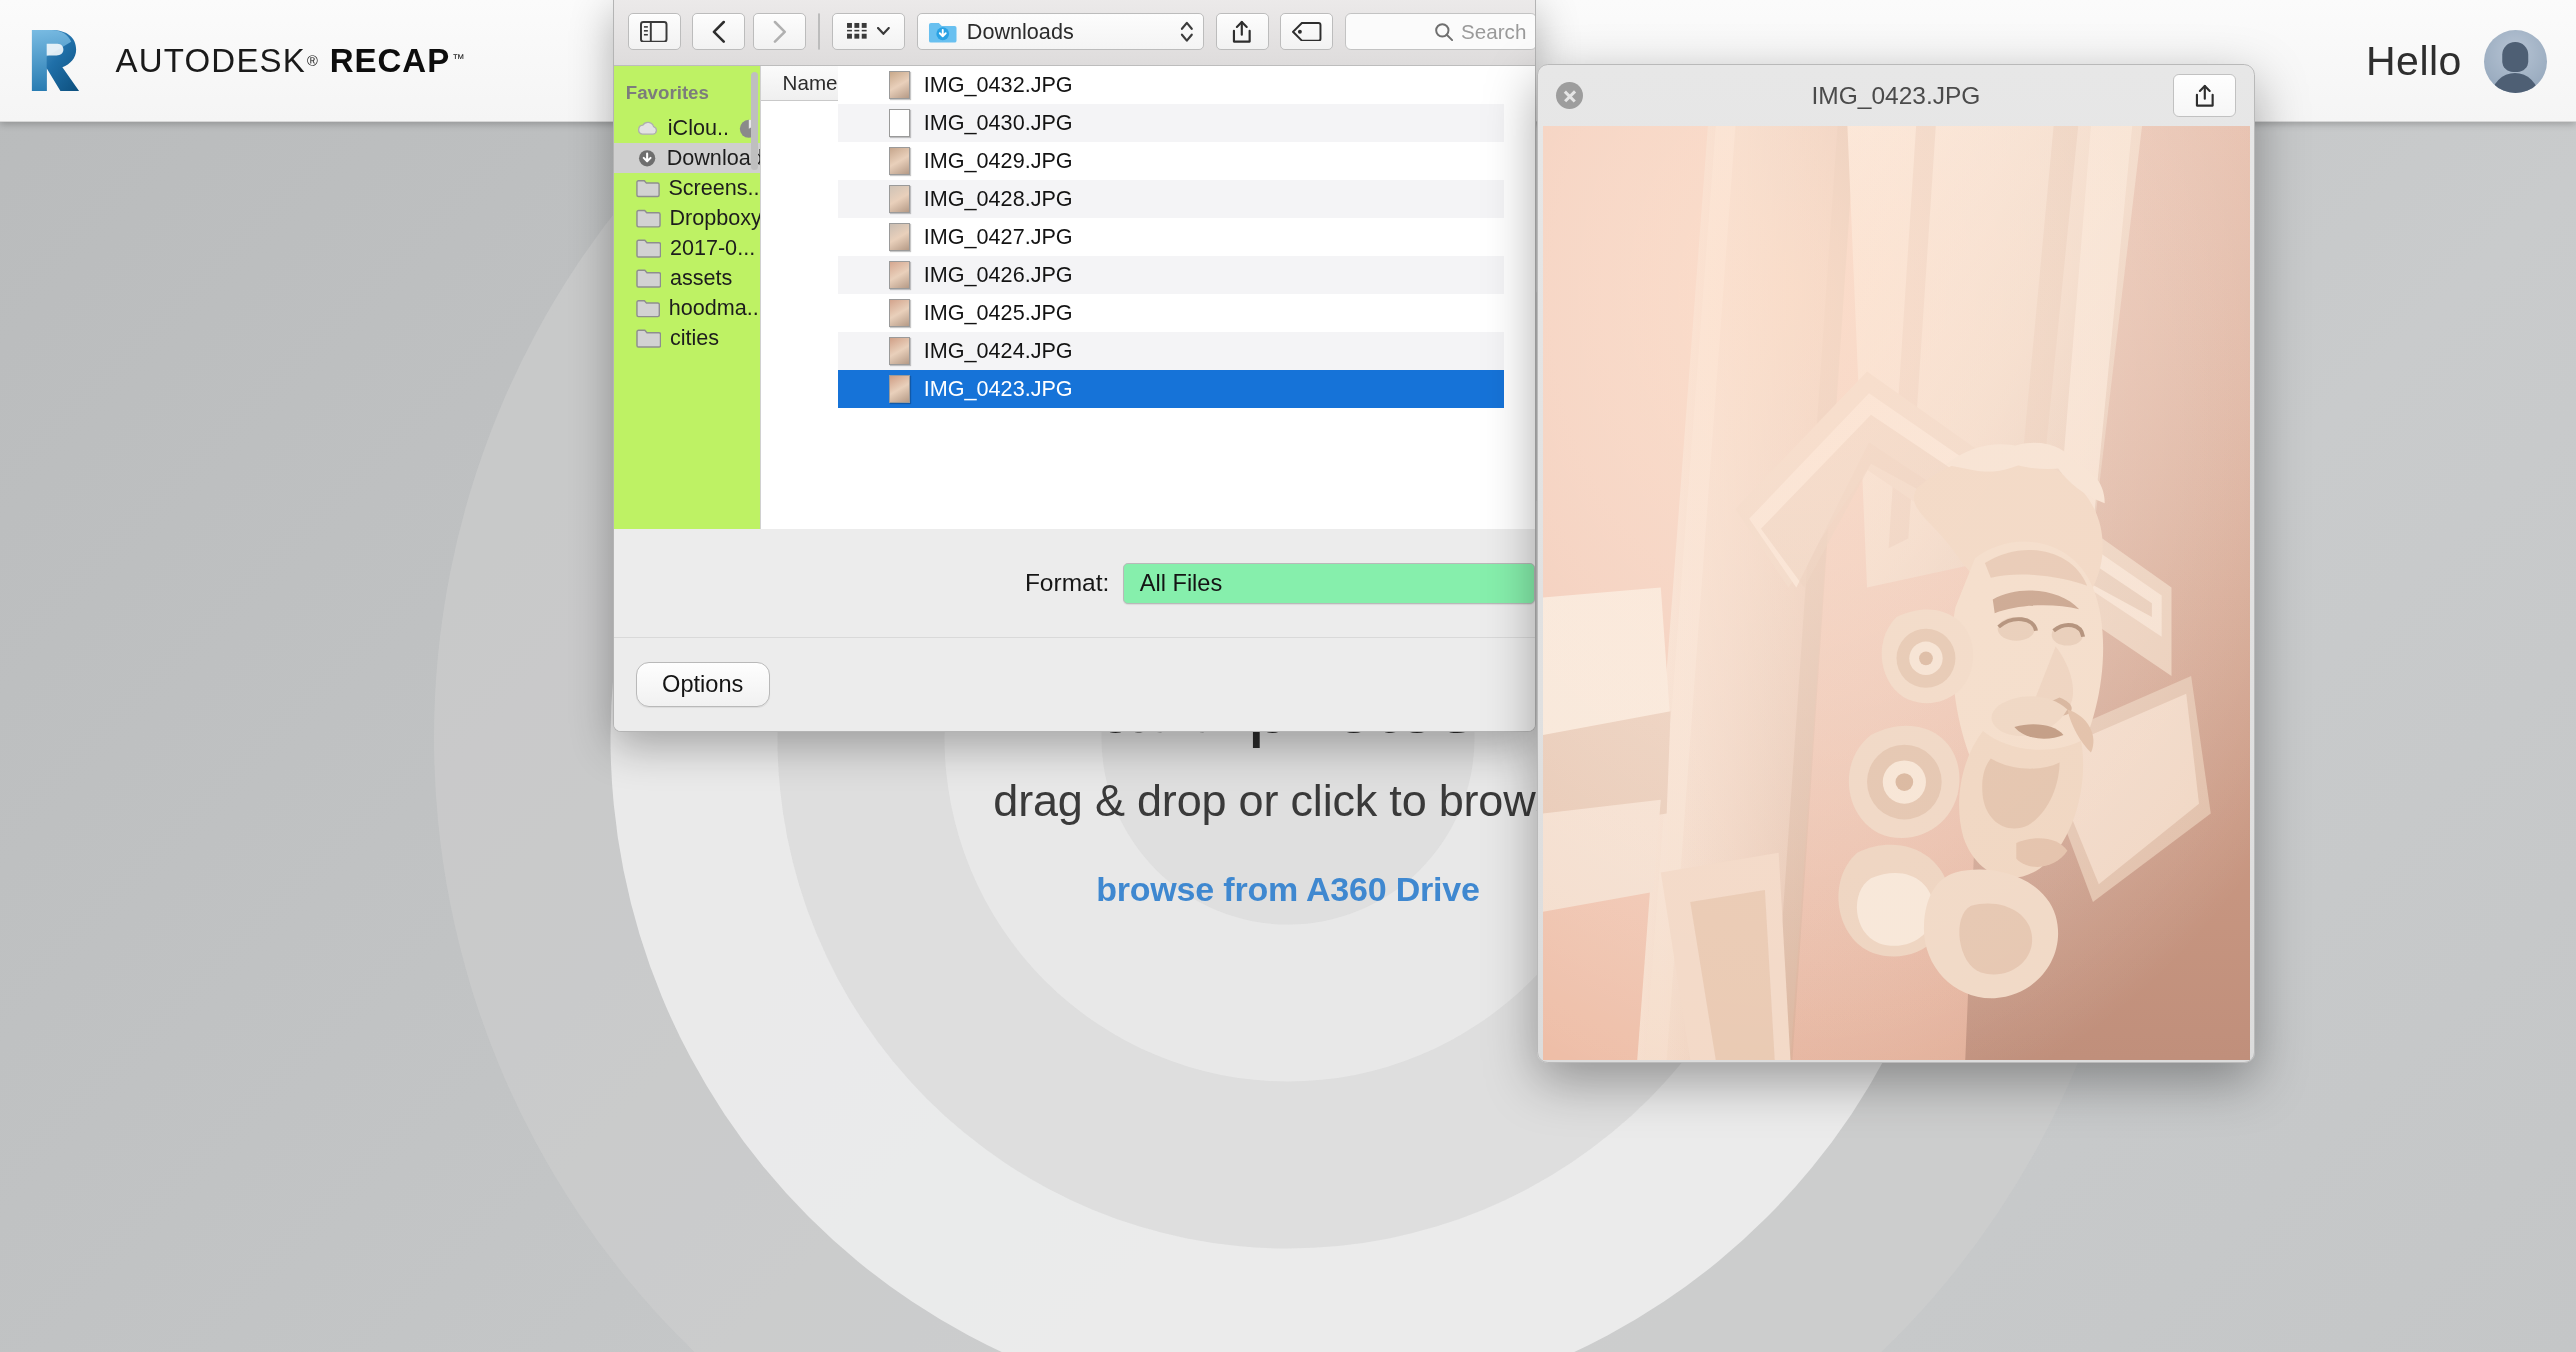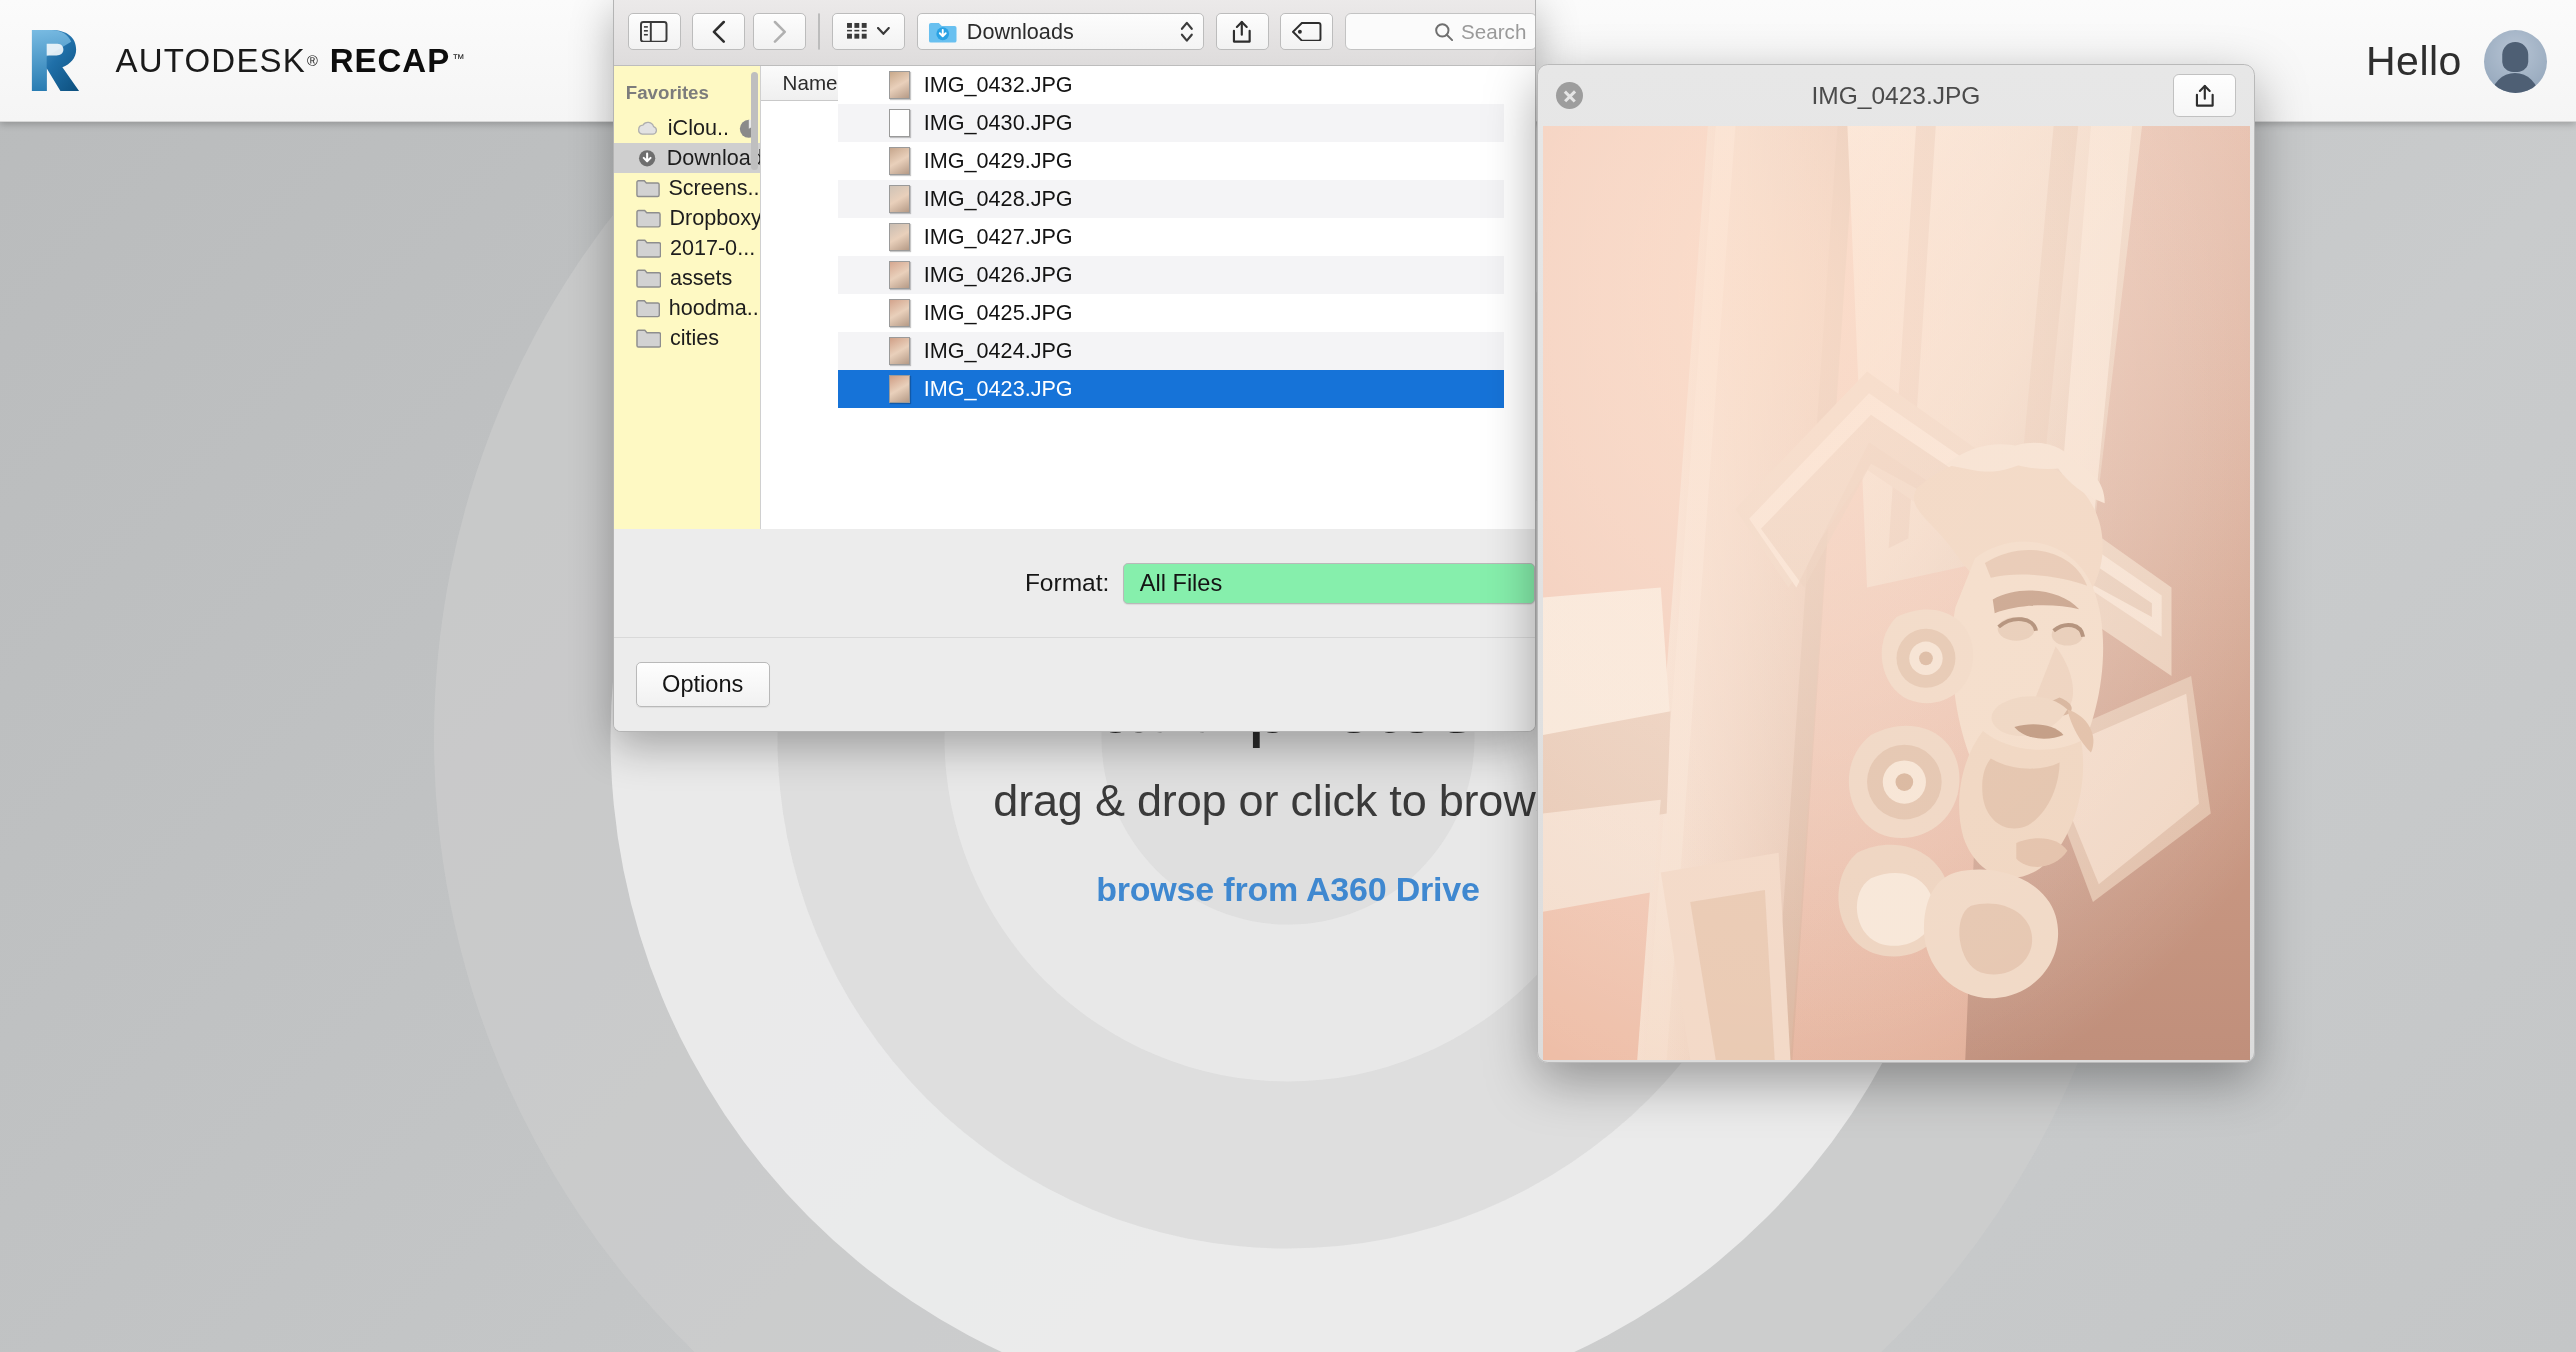--- a/index.html
+++ b/index.html
@@ -91,21 +91,21 @@
   }
   #path-label{ font-size:21.6px; color:#2b2b2b; flex:1; white-space:nowrap; overflow:hidden;}
   #search-field{
     height:37px; flex:0 0 192px; background:#fbfbfb; border:1px solid #c3c3c3;
     border-radius:5.9px; display:flex; align-items:center; padding:0 9.8px; gap:7.9px;justify-content:flex-end;
   }
   #search-placeholder{ font-size:20.6px; color:#9a9a9a; }
 
   #finder-body{ flex:1 1 auto; display:flex; min-height:0; }
   #sidebar{
-    width:147px; background:#fef9c3; border-right:1px solid #d0d0d0;
+    width:147px; background:#bef264; border-right:1px solid #d0d0d0;
     padding-top:11.8px; flex:0 0 147px; position:relative;
   }
   #sidebar-title{ font-size:18.7px; color:#7c7c7c; font-weight:bold; padding:3.9px 0 9.8px 11.8px; }
   .side-item{ height:30px; display:flex; align-items:center; gap:8.8px; padding-left:21.6px;
               font-size:21.6px; color:#1d1d1d; }
   .side-item.selected{ background:#cfcfcf; }
   .side-item .lbl{ white-space:nowrap; overflow:hidden; }
   #sidebar-scroll{ position:absolute; right:2px; top:5.9px; width:6.9px; height:98px;
                    background:#bfbfbf; border-radius:3.9px; }
 
@@ -128,21 +128,21 @@
   #format-row{ height:108px; display:flex; align-items:center; justify-content:flex-end; padding-right:0; }
   #format-label{ font-size:24.5px; color:#161616; margin-right:13.7px; }
   #format-popup{
     height:41px; width:412px; background:#86efac; border:1px solid #b9b9b9; border-radius:4.9px;
     display:flex; align-items:center; padding-left:15.7px; font-size:23.6px; color:#141414;
     box-shadow:0 1px 1px rgba(0,0,0,.08);
   }
   #btn-row{ height:94px; border-top:1px solid #d9d9d9; display:flex; align-items:center; padding-left:21.6px;}
   #options-btn{
     height:45px; padding:0 25.5px; background:linear-gradient(#fefefe,#f1f1f1);
-    border:1px solid #b9b9b9; border-radius:5px; display:flex; align-items:center;
+    border:1px solid #b9b9b9; border-radius:13px; display:flex; align-items:center;
     font-size:23.6px; color:#141414; box-shadow:0 1px 1px rgba(0,0,0,.07);
   }
 
   
   #quicklook{
     position:absolute; left:1537px; top:64px; width:718px; height:999px;
     background:linear-gradient(#e7e7e7,#dcdcdc);
     border:1px solid #b9b9b9; border-radius:10.8px;
     box-shadow:0 17.7px 51px rgba(0,0,0,.34);
     z-index:20; overflow:hidden;

